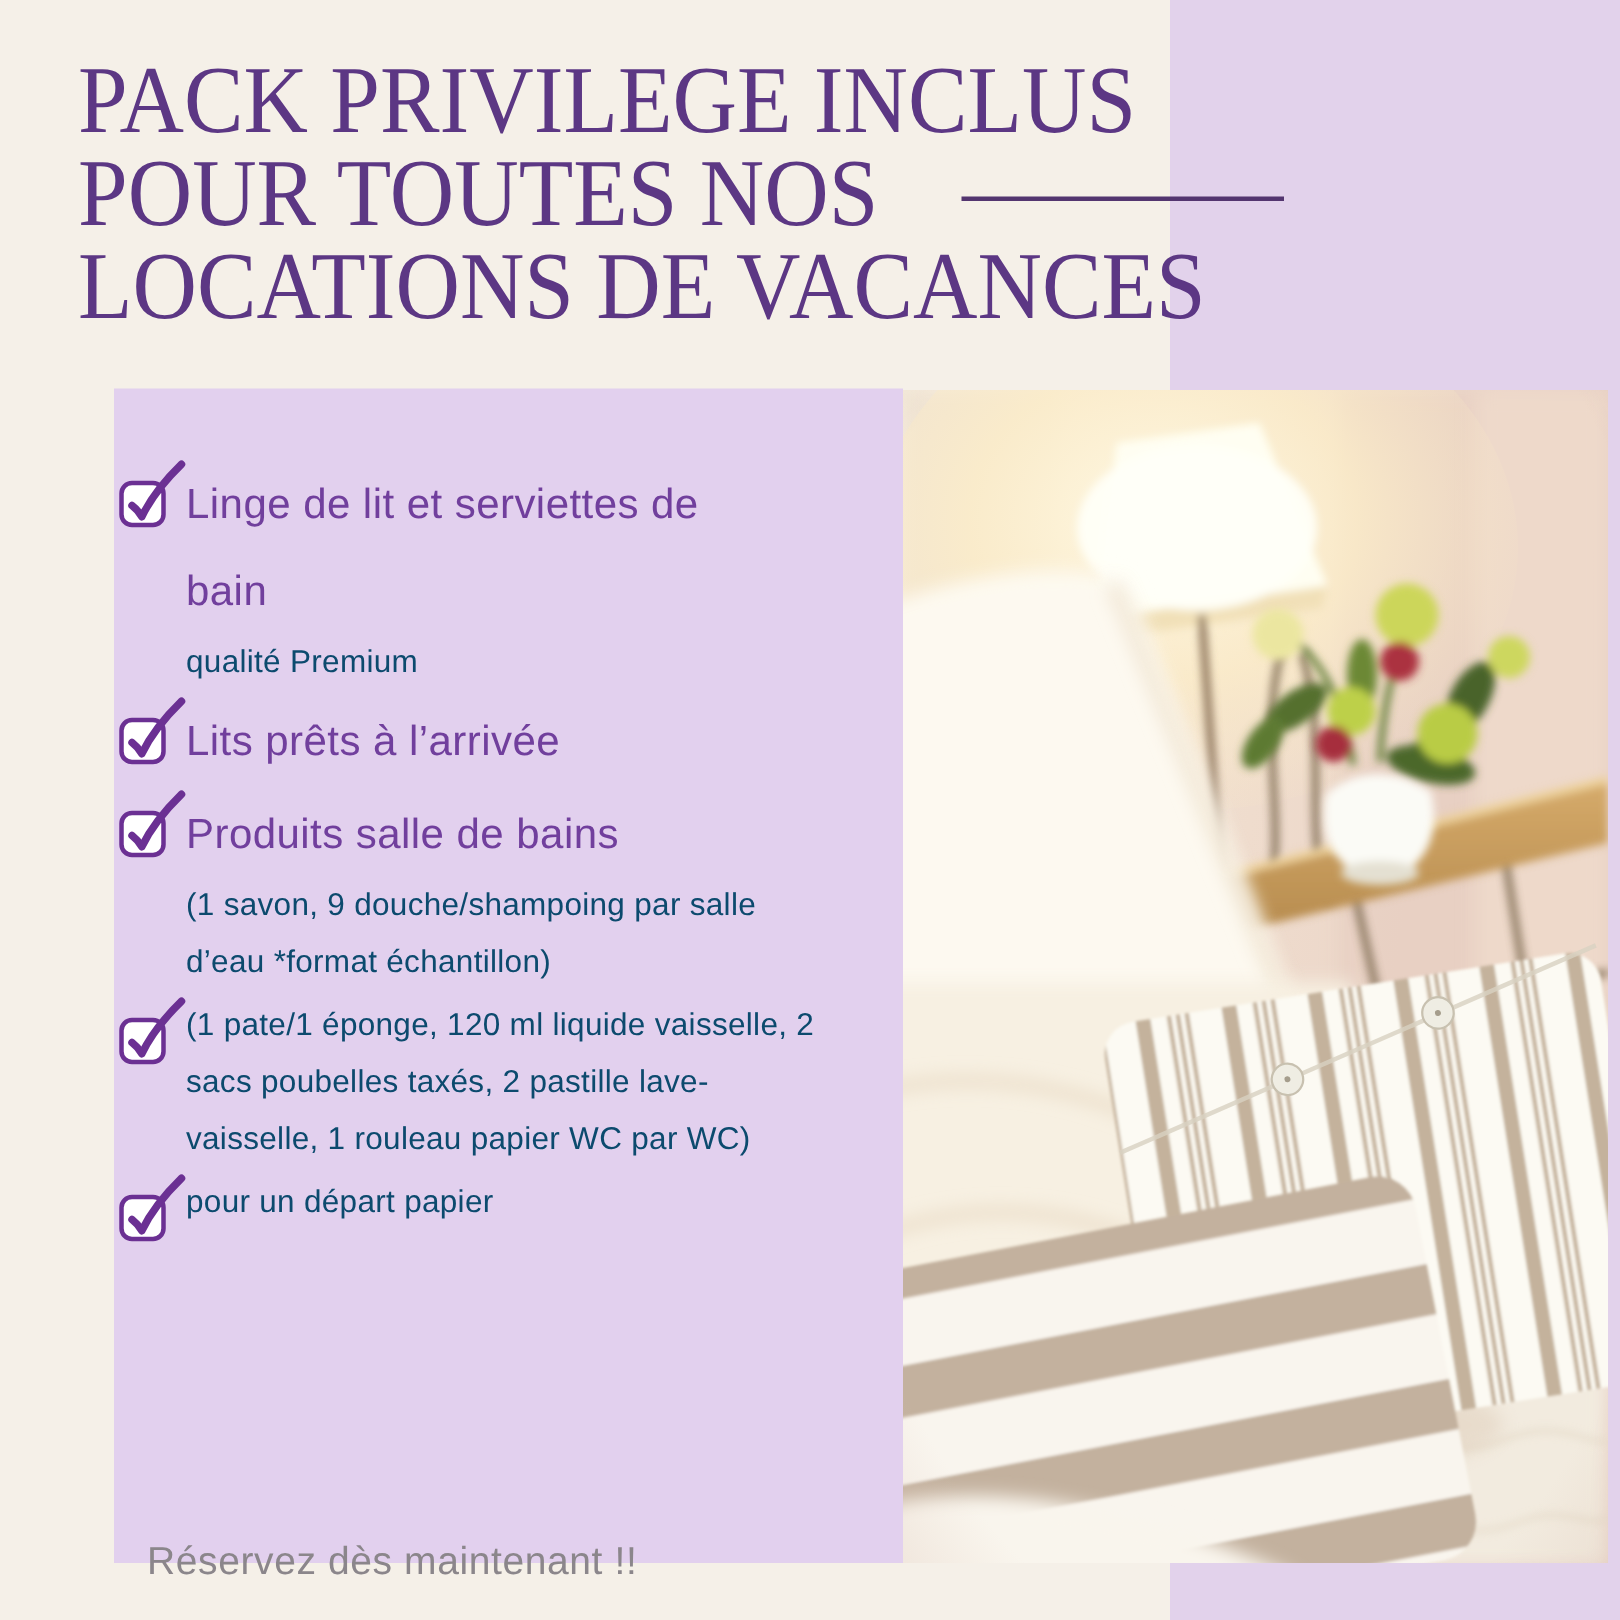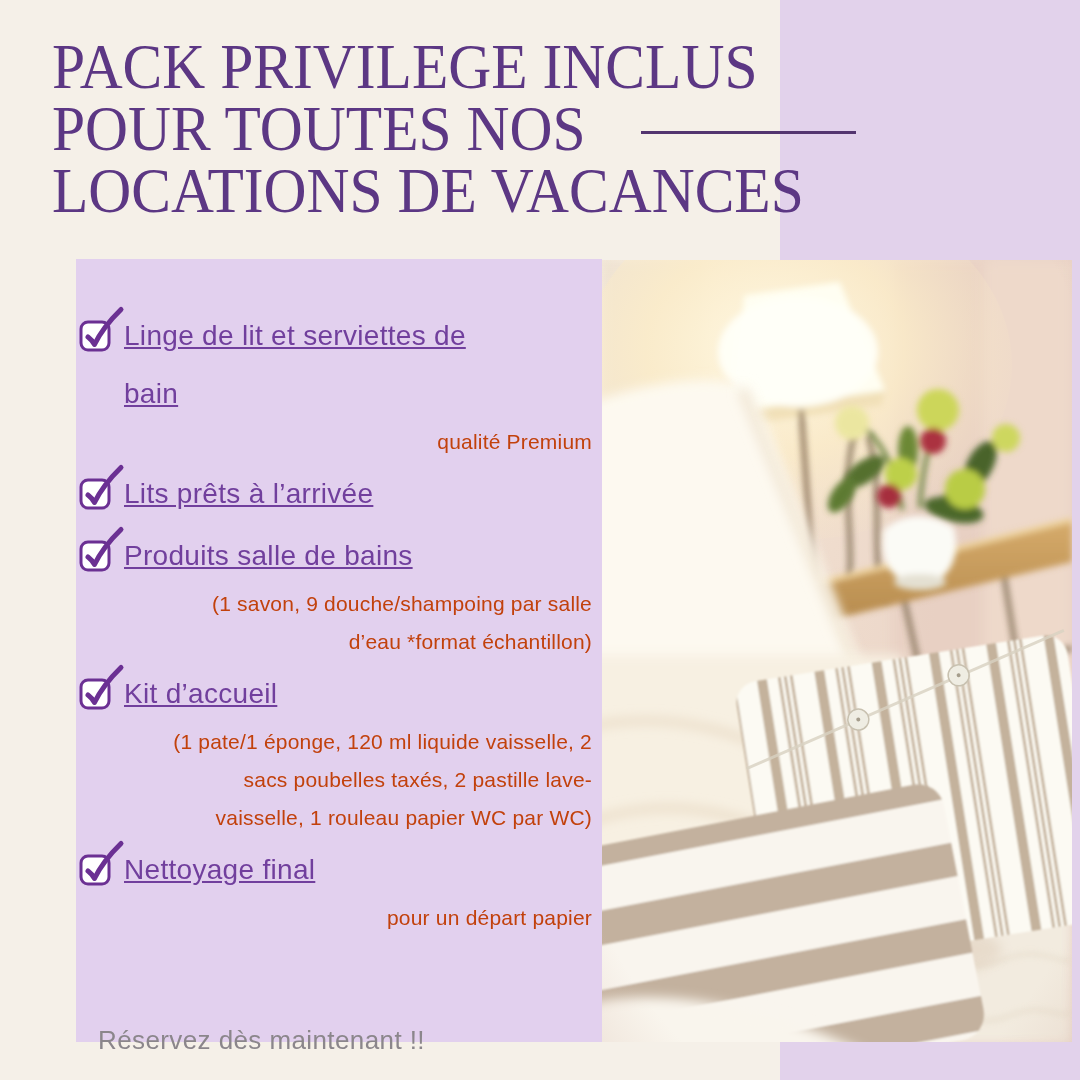--- a/index.html
+++ b/index.html
@@ -17,22 +17,22 @@
 
   .deco-line { position:absolute; left:641px; top:131px; width:215px; height:3px; background:#53356f; }
 
   .panel { position:absolute; left:76px; top:259px; width:526px; height:783px;
            background:#e2d0ee; padding:48px 10px 0 4px; }
 
   .item { display:flex; gap:12px; margin-bottom:4px; }
   .cbx { flex:0 0 32px; width:32px; height:32px; position:relative; margin-top:14px; }
   .cbx svg { position:absolute; left:-2px; top:-16px; overflow:visible; }
   .lines { flex:1; min-width:0; }
-  .main-line { font-size:28px; line-height:58px; color:#713f9d; letter-spacing:.3px; white-space:nowrap;text-decoration:underline; }
-  .sub-line  { font-size:21px; line-height:38px; color:#c2410c; letter-spacing:.2px; white-space:nowrap;text-align:right; }
+  .main-line { font-size:28px; line-height:58px; color:#713f9d; letter-spacing:.3px; white-space:nowrap; }
+  .sub-line  { font-size:21px; line-height:38px; color:#0c4a6e; letter-spacing:.2px; white-space:nowrap; }
 
   .cta { position:absolute; left:22px; top:766px; font-size:26px; color:#8b868b; letter-spacing:.4px; }
 
   .photo { position:absolute; left:602px; top:260px; width:470px; height:782px; overflow:hidden; background:#efdfd0; }
 </style>
 </head>
 <body>
 
 <div class="canvas">
 
@@ -89,36 +89,34 @@
     </div>
 
     <div class="item">
       <span class="cbx">
         <svg width="46" height="48" viewBox="0 0 46 48">
           <rect x="3" y="17" width="28" height="28" rx="7" fill="#ffffff" stroke="#6b3093" stroke-width="3"></rect>
           <path d="M10 32 Q14 35 16.5 39.5 Q25 22 43 4.5" fill="none" stroke="#6b3093" stroke-width="5" stroke-linecap="round" stroke-linejoin="round"></path>
         </svg>
       </span>
       <div class="lines">
-        <div class="main-line">Kit d’accueil</div>
         <div class="sub-line">(1 pate/1 éponge, 120 ml liquide vaisselle, 2</div>
         <div class="sub-line">sacs poubelles taxés, 2 pastille lave-</div>
         <div class="sub-line">vaisselle, 1 rouleau papier WC par WC)</div>
       </div>
     </div>
 
     <div class="item">
       <span class="cbx">
         <svg width="46" height="48" viewBox="0 0 46 48">
           <rect x="3" y="17" width="28" height="28" rx="7" fill="#ffffff" stroke="#6b3093" stroke-width="3"></rect>
           <path d="M10 32 Q14 35 16.5 39.5 Q25 22 43 4.5" fill="none" stroke="#6b3093" stroke-width="5" stroke-linecap="round" stroke-linejoin="round"></path>
         </svg>
       </span>
       <div class="lines">
-        <div class="main-line">Nettoyage final</div>
         <div class="sub-line">pour un départ papier</div>
       </div>
     </div>
 
     <div class="cta">Réservez dès maintenant !!</div>
   </section>
 
   <figure class="photo">
     <svg width="470" height="782" viewBox="0 0 470 782">
       <defs>

